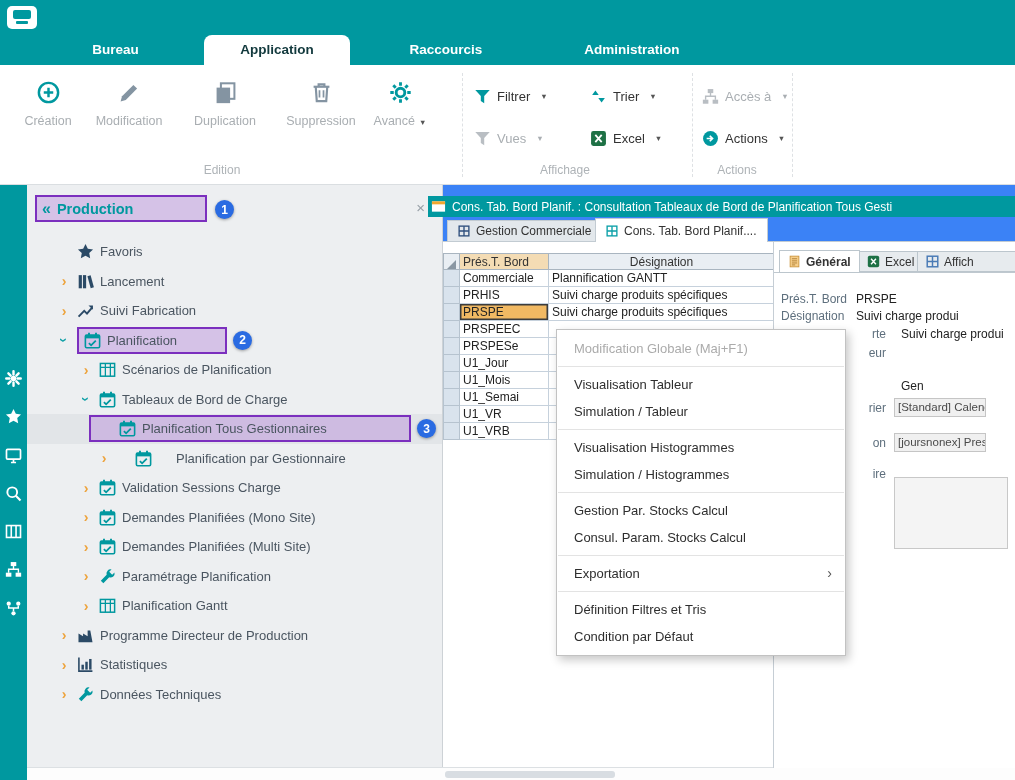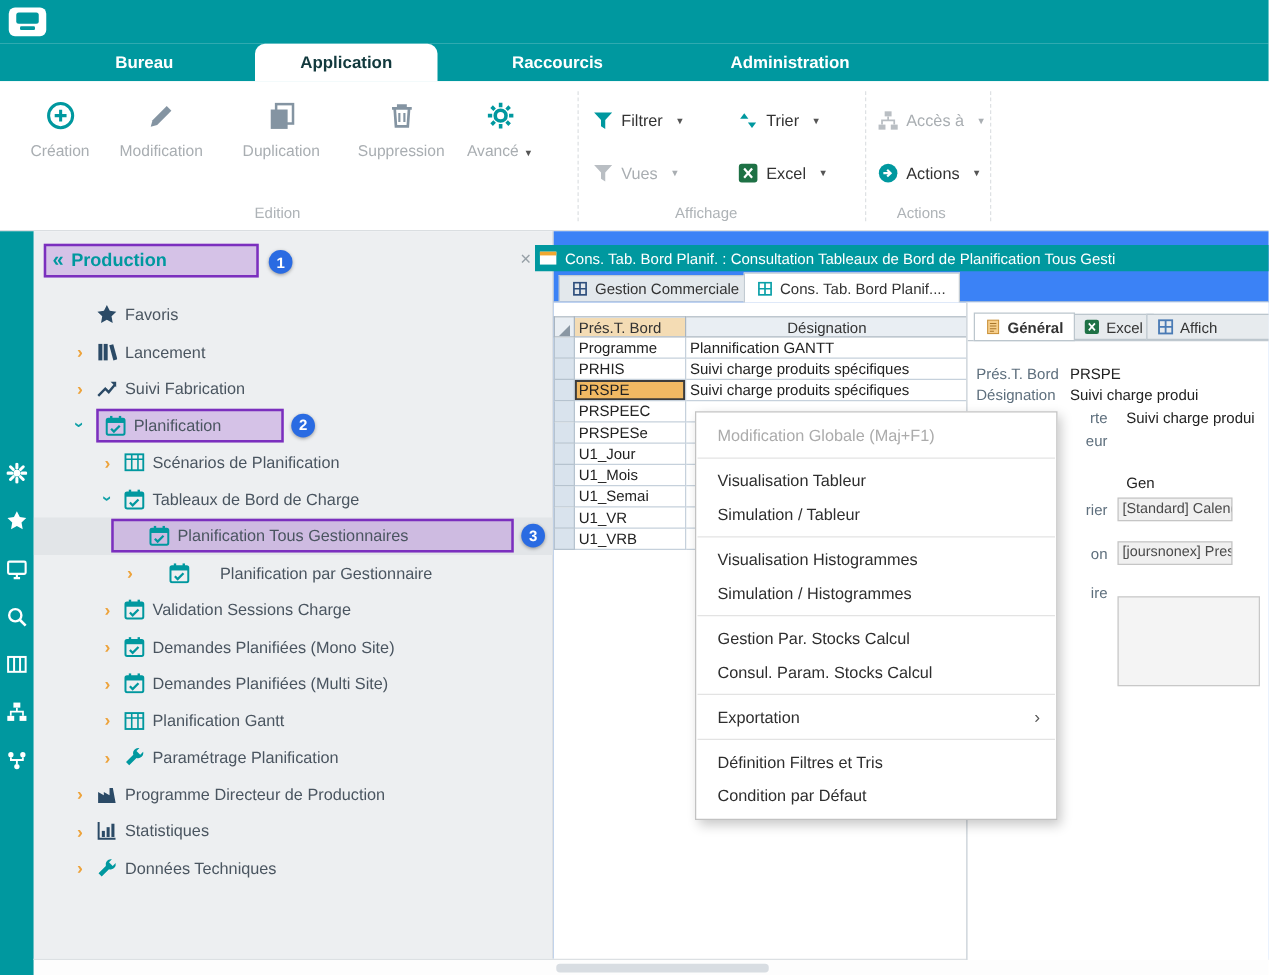--- a/index.html
+++ b/index.html
@@ -467,30 +467,30 @@
     <div class="trow lv1">
       <span class="chev"></span>
       <svg class="ticon">
           <use href="#sym-cal"></use>
         </svg>
       <span>Demandes Planifiées (Multi Site)</span>
     </div>
     <div class="trow lv1">
       <span class="chev"></span>
       <svg class="ticon">
+          <use href="#sym-wrench"></use>
+        </svg>
+      <span>Paramétrage Planification</span>
+    </div>
+    <div class="trow lv1">
+      <span class="chev"></span>
+      <svg class="ticon">
           <use href="#sym-grid16"></use>
         </svg>
       <span>Planification Gantt</span>
-    </div>
-    <div class="trow lv1">
-      <span class="chev"></span>
-      <svg class="ticon">
-          <use href="#sym-wrench"></use>
-        </svg>
-      <span>Paramétrage Planification</span>
     </div>
     <div class="trow lv0">
       <span class="chev"></span>
       <svg class="ticon navy">
           <use href="#sym-factory"></use>
         </svg>
       <span>Programme Directeur de Production</span>
     </div>
     <div class="trow lv0">
       <span class="chev"></span>
@@ -542,21 +542,21 @@
       <tbody>
           <tr>
         <th>
               <span class="cornertri"></span>
             </th>
         <th class="sorted">Prés.T. Bord</th>
         <th>Désignation</th>
       </tr>
       <tr>
         <td class="gsel"></td>
-        <td>Programme</td>
+        <td>Commerciale</td>
         <td>Plannification GANTT</td>
       </tr>
       <tr>
         <td class="gsel"></td>
         <td>PRHIS</td>
         <td>Suivi charge produits spécifiques</td>
       </tr>
       <tr>
         <td class="gsel"></td>
         <td class="selcell">PRSPE</td>

